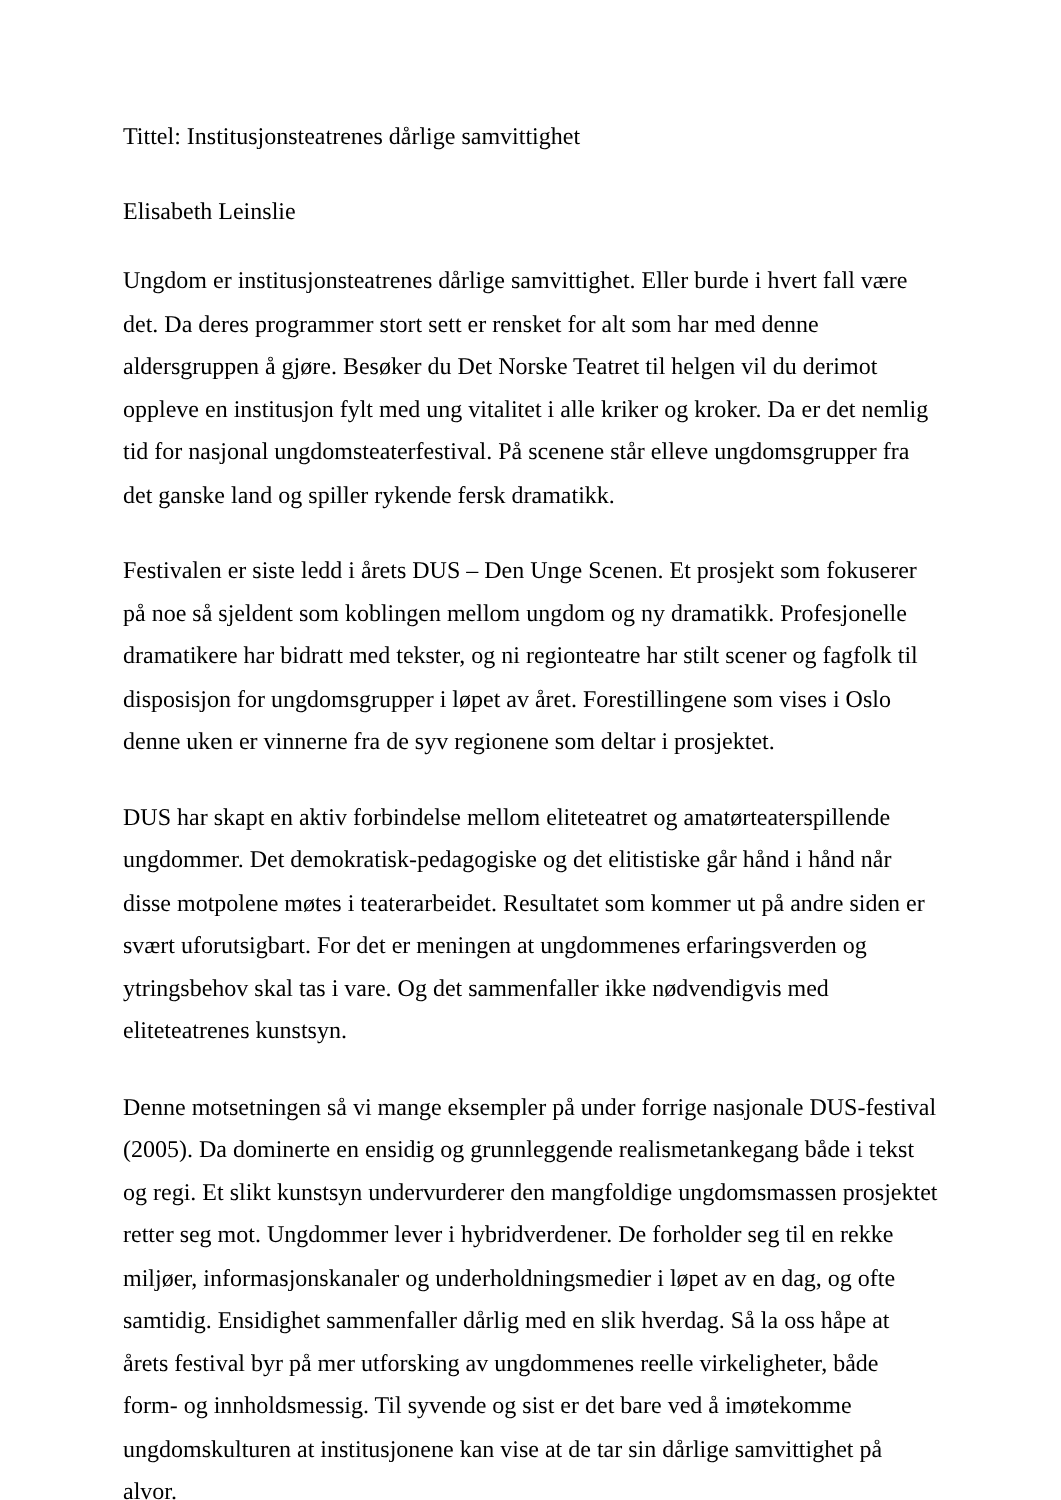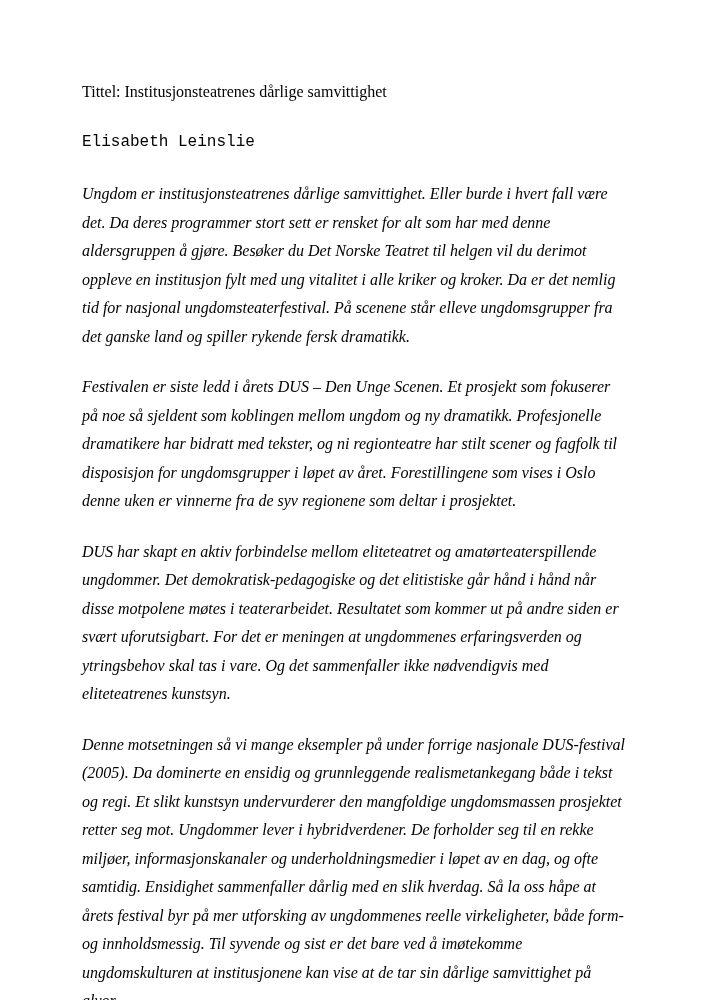--- a/index.html
+++ b/index.html
@@ -30,26 +30,24 @@
   .para {
     font-size: 16px;
     line-height: 28.5px;
     text-align: left;
     margin: 0;
   }
   .line-title {
     margin-bottom: 21px;
   }
   .line-author {
-    margin-bottom: 24px;
-    font-family: Liberation Mono, monospace;
+    margin-bottom: 18px;
   }
   .para {
     margin-bottom: 22px;
-    font-style: italic;
   }
   .para:last-child {
     margin-bottom: 8px;
   }
 </style>
 </head>
 <body>
 
 <div class="page">
   <div class="doc-body">

